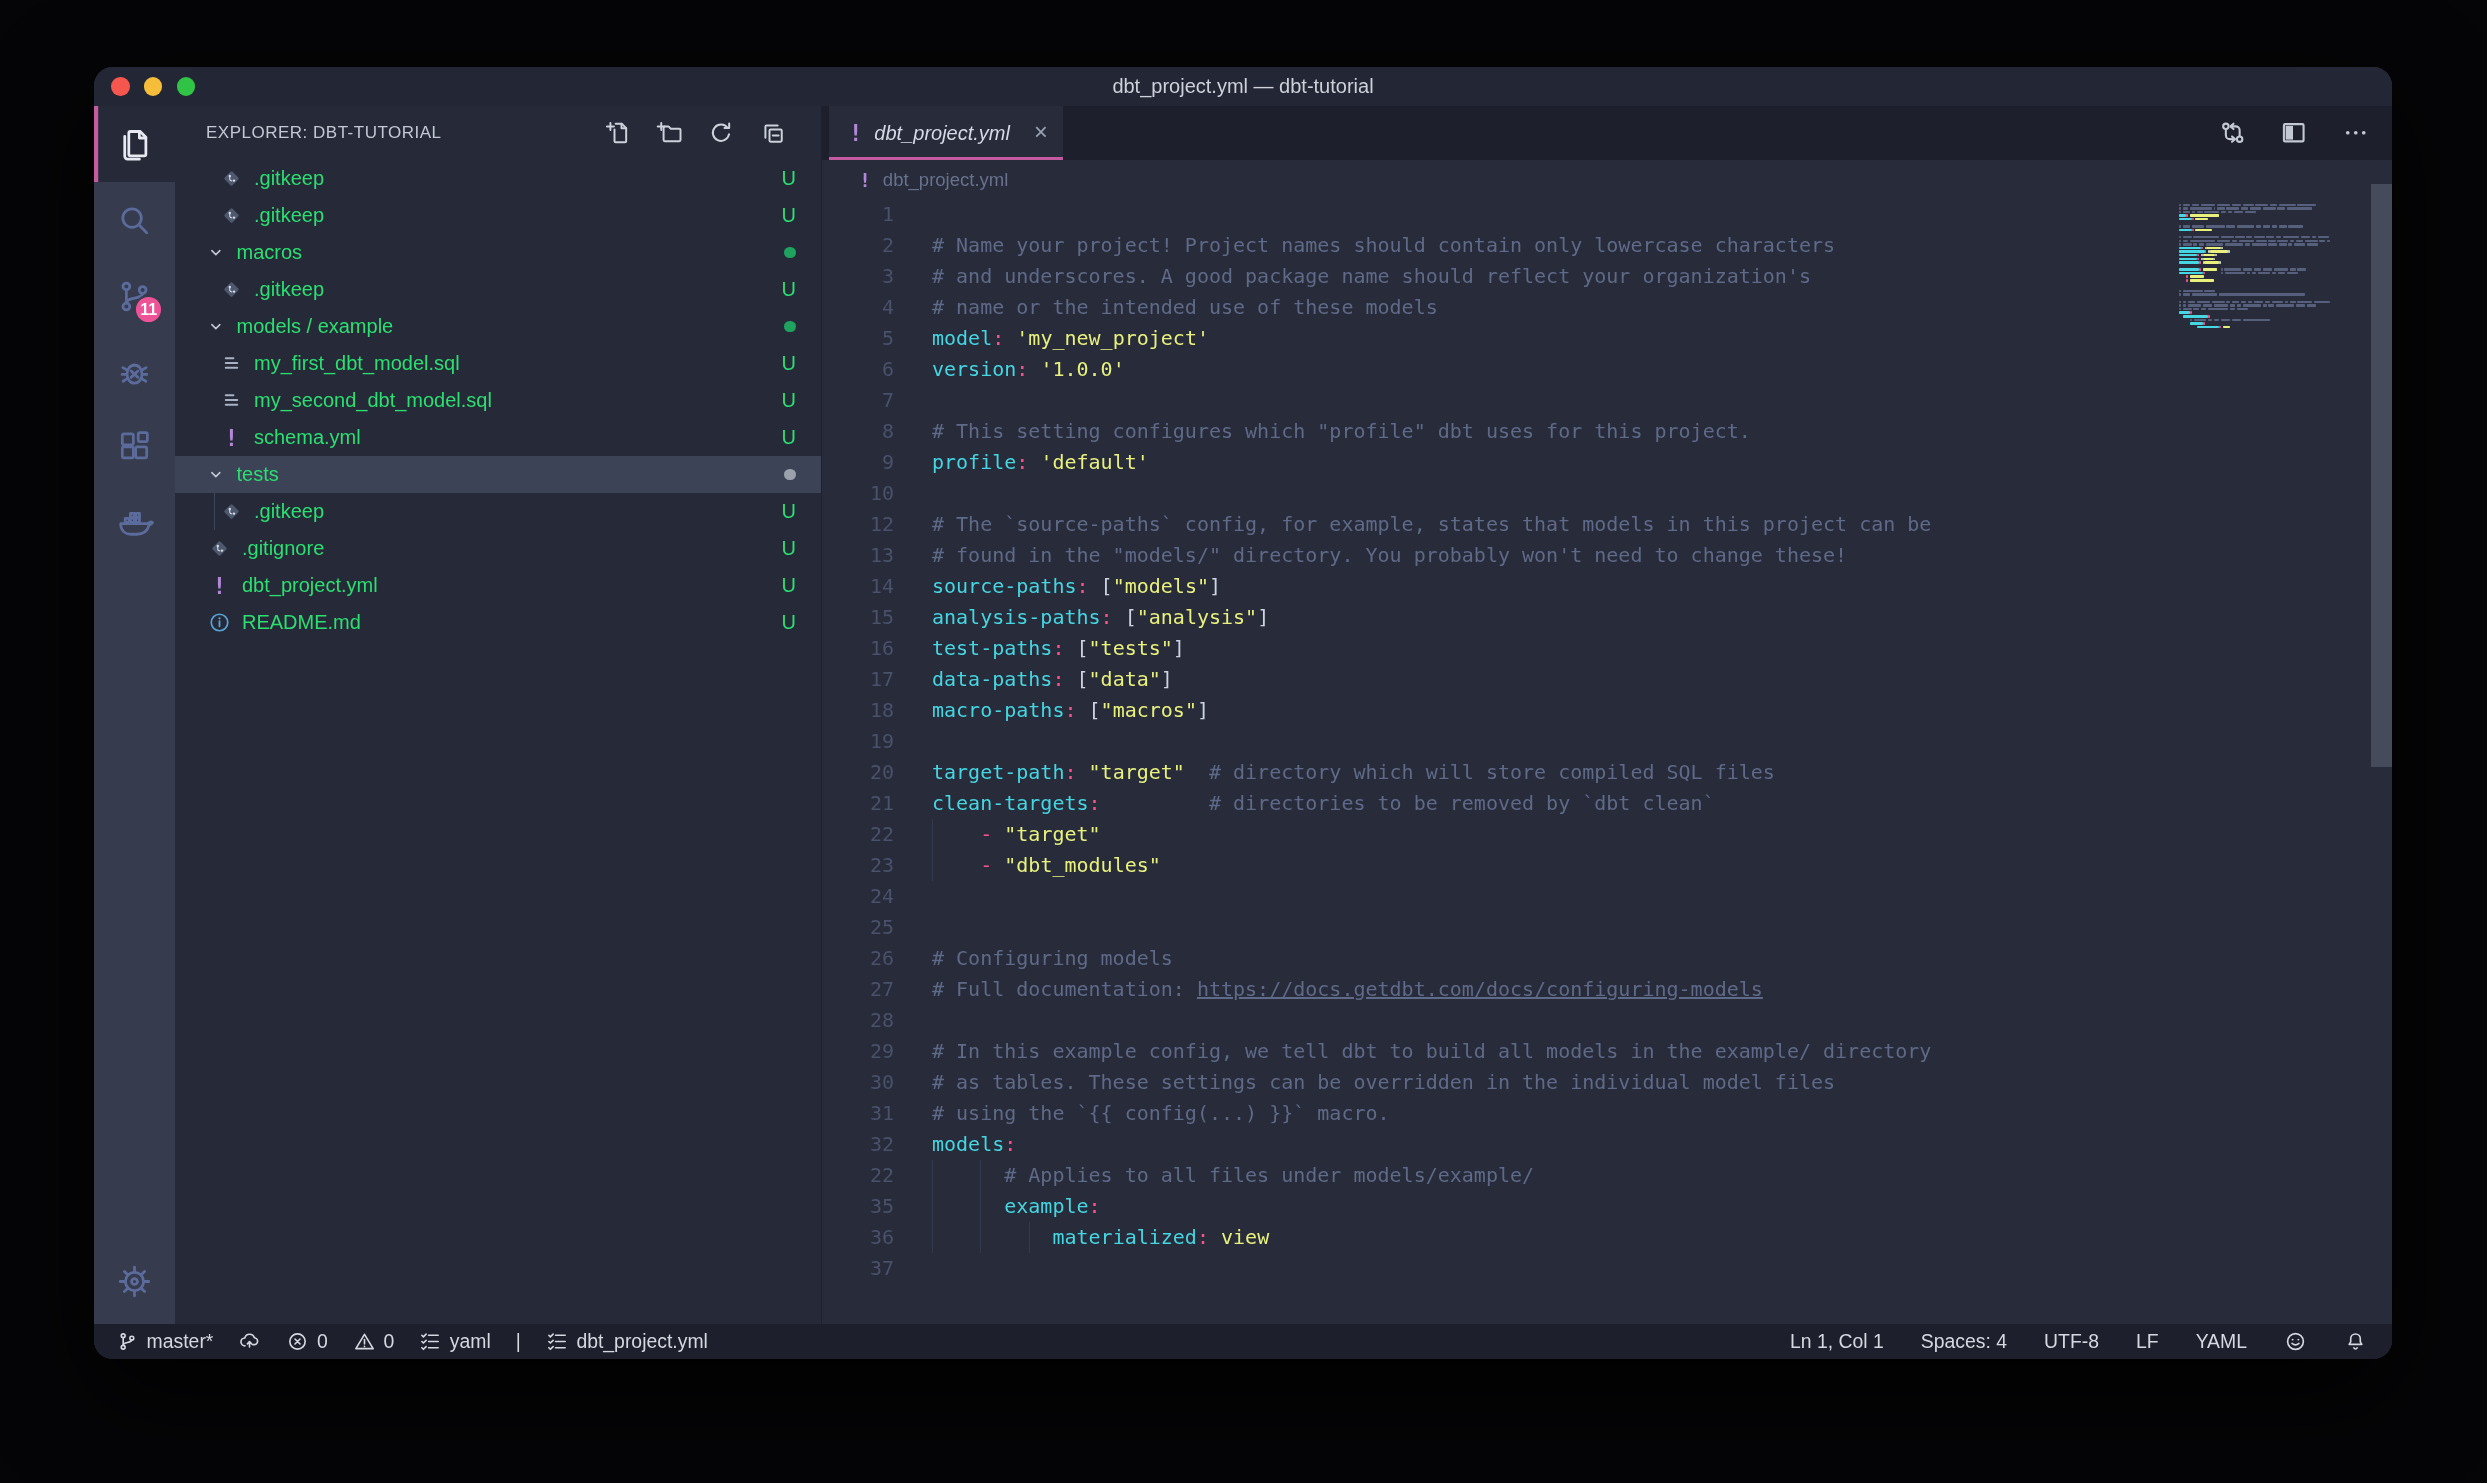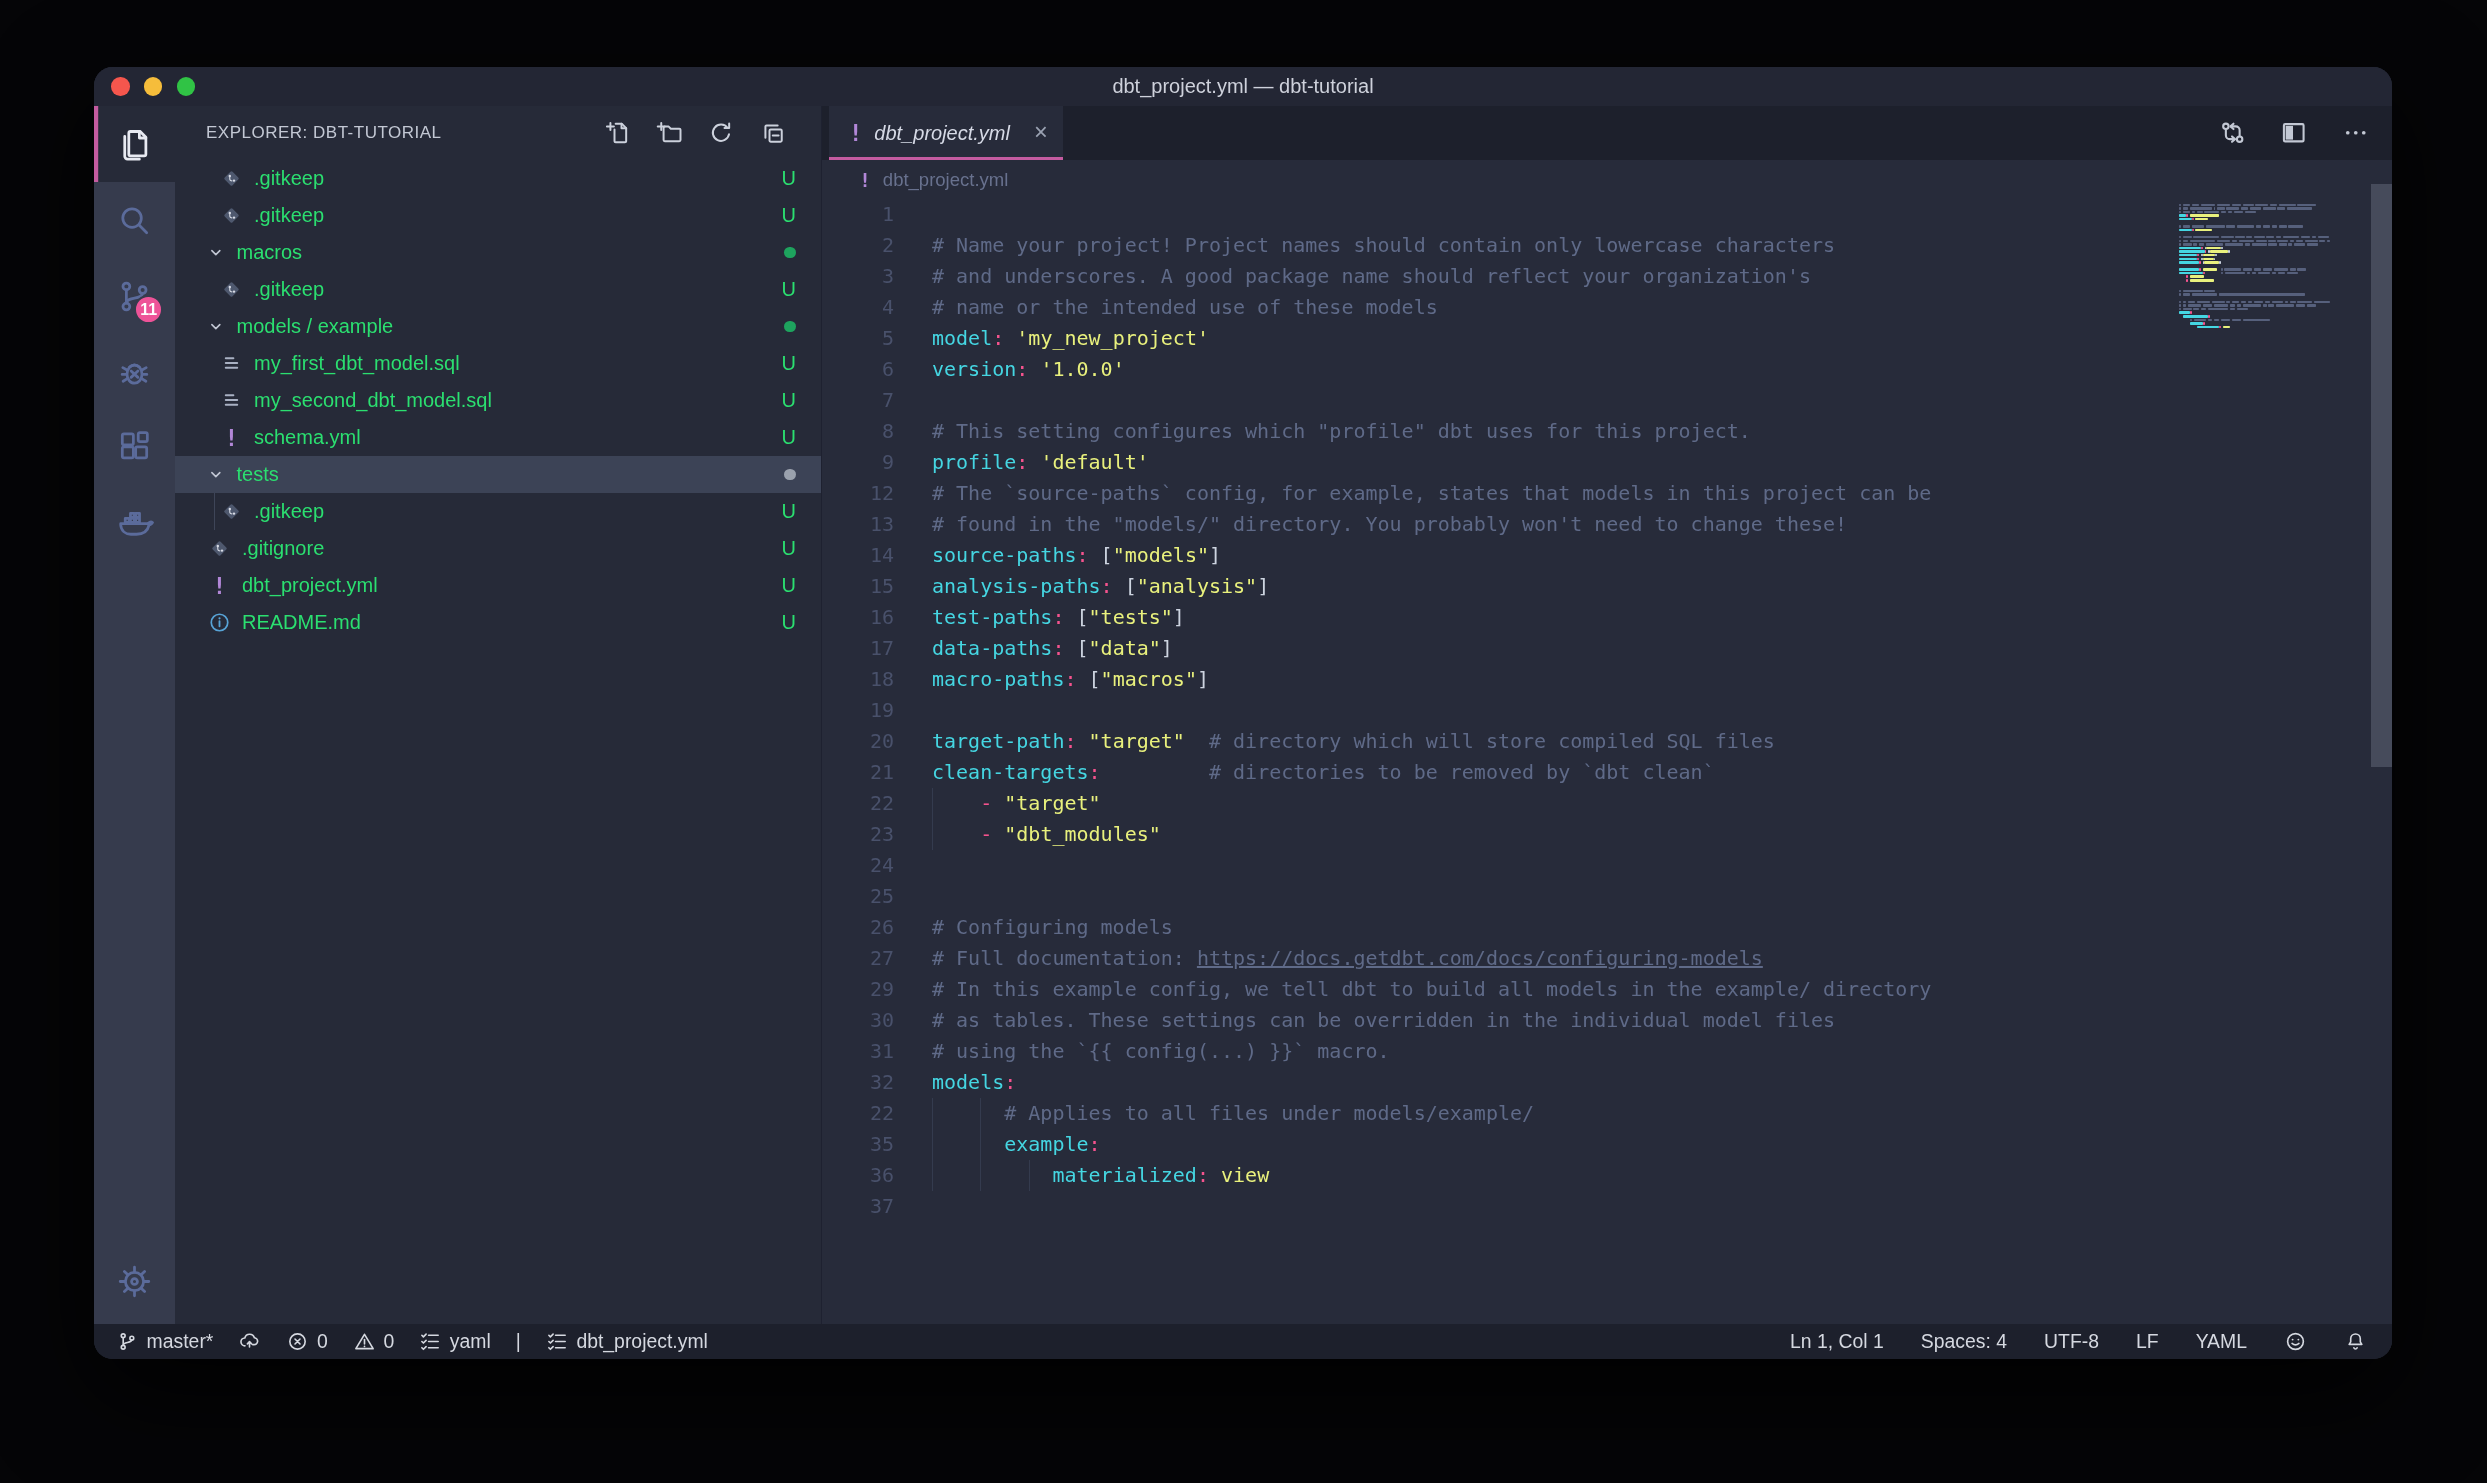--- a/index.html
+++ b/index.html
@@ -391,36 +391,38 @@
     <div class="code" id="code">
         <div class="code-line"><span class="num">1</span><span class="src"></span></div>
         <div class="code-line"><span class="num">2</span><span class="src"><span class="tk-c"># Name your project! Project names should contain only lowercase characters</span></span></div>
         <div class="code-line"><span class="num">3</span><span class="src"><span class="tk-c"># and underscores. A good package name should reflect your organization's</span></span></div>
         <div class="code-line"><span class="num">4</span><span class="src"><span class="tk-c"># name or the intended use of these models</span></span></div>
         <div class="code-line"><span class="num">5</span><span class="src"><span class="tk-k">model</span><span class="tk-p">:</span><span class="tk-t"> </span><span class="tk-s">'my_new_project'</span></span></div>
         <div class="code-line"><span class="num">6</span><span class="src"><span class="tk-k">version</span><span class="tk-p">:</span><span class="tk-t"> </span><span class="tk-s">'1.0.0'</span></span></div>
         <div class="code-line"><span class="num">7</span><span class="src"></span></div>
         <div class="code-line"><span class="num">8</span><span class="src"><span class="tk-c"># This setting configures which "profile" dbt uses for this project.</span></span></div>
         <div class="code-line"><span class="num">9</span><span class="src"><span class="tk-k">profile</span><span class="tk-p">:</span><span class="tk-t"> </span><span class="tk-s">'default'</span></span></div>
+        <div class="code-line"><span class="num">10</span><span class="src"></span></div>
         <div class="code-line"><span class="num">12</span><span class="src"><span class="tk-c"># The `source-paths` config, for example, states that models in this project can be</span></span></div>
         <div class="code-line"><span class="num">13</span><span class="src"><span class="tk-c"># found in the "models/" directory. You probably won't need to change these!</span></span></div>
         <div class="code-line"><span class="num">14</span><span class="src"><span class="tk-k">source-paths</span><span class="tk-p">:</span><span class="tk-t"> </span><span class="tk-b">[</span><span class="tk-s">"models"</span><span class="tk-b">]</span></span></div>
         <div class="code-line"><span class="num">15</span><span class="src"><span class="tk-k">analysis-paths</span><span class="tk-p">:</span><span class="tk-t"> </span><span class="tk-b">[</span><span class="tk-s">"analysis"</span><span class="tk-b">]</span></span></div>
         <div class="code-line"><span class="num">16</span><span class="src"><span class="tk-k">test-paths</span><span class="tk-p">:</span><span class="tk-t"> </span><span class="tk-b">[</span><span class="tk-s">"tests"</span><span class="tk-b">]</span></span></div>
         <div class="code-line"><span class="num">17</span><span class="src"><span class="tk-k">data-paths</span><span class="tk-p">:</span><span class="tk-t"> </span><span class="tk-b">[</span><span class="tk-s">"data"</span><span class="tk-b">]</span></span></div>
         <div class="code-line"><span class="num">18</span><span class="src"><span class="tk-k">macro-paths</span><span class="tk-p">:</span><span class="tk-t"> </span><span class="tk-b">[</span><span class="tk-s">"macros"</span><span class="tk-b">]</span></span></div>
         <div class="code-line"><span class="num">19</span><span class="src"></span></div>
         <div class="code-line"><span class="num">20</span><span class="src"><span class="tk-k">target-path</span><span class="tk-p">:</span><span class="tk-t"> </span><span class="tk-s">"target"</span><span class="tk-c">  # directory which will store compiled SQL files</span></span></div>
         <div class="code-line"><span class="num">21</span><span class="src"><span class="tk-k">clean-targets</span><span class="tk-p">:</span><span class="tk-c">         # directories to be removed by `dbt clean`</span></span></div>
         <div class="code-line"><div class="ind-guide" style="left: 110px;"></div><span class="num">22</span><span class="src"><span class="tk-t">    </span><span class="tk-p">-</span><span class="tk-t"> </span><span class="tk-s">"target"</span></span></div>
         <div class="code-line"><div class="ind-guide" style="left: 110px;"></div><span class="num">23</span><span class="src"><span class="tk-t">    </span><span class="tk-p">-</span><span class="tk-t"> </span><span class="tk-s">"dbt_modules"</span></span></div>
         <div class="code-line"><span class="num">24</span><span class="src"></span></div>
         <div class="code-line"><span class="num">25</span><span class="src"></span></div>
         <div class="code-line"><span class="num">26</span><span class="src"><span class="tk-c"># Configuring models</span></span></div>
         <div class="code-line"><span class="num">27</span><span class="src"><span class="tk-c"># Full documentation: </span><span class="tk-l">https://docs.getdbt.com/docs/configuring-models</span></span></div>
+        <div class="code-line"><span class="num">28</span><span class="src"></span></div>
         <div class="code-line"><span class="num">29</span><span class="src"><span class="tk-c"># In this example config, we tell dbt to build all models in the example/ directory</span></span></div>
         <div class="code-line"><span class="num">30</span><span class="src"><span class="tk-c"># as tables. These settings can be overridden in the individual model files</span></span></div>
         <div class="code-line"><span class="num">31</span><span class="src"><span class="tk-c"># using the `{{ config(...) }}` macro.</span></span></div>
         <div class="code-line"><span class="num">32</span><span class="src"><span class="tk-k">models</span><span class="tk-p">:</span></span></div>
         <div class="code-line"><div class="ind-guide" style="left: 110px;"></div><div class="ind-guide" style="left: 158px;"></div><span class="num">22</span><span class="src"><span class="tk-t">      </span><span class="tk-c"># Applies to all files under models/example/</span></span></div>
         <div class="code-line"><div class="ind-guide" style="left: 110px;"></div><div class="ind-guide" style="left: 158px;"></div><span class="num">35</span><span class="src"><span class="tk-t">      </span><span class="tk-k">example</span><span class="tk-p">:</span></span></div>
         <div class="code-line"><div class="ind-guide" style="left: 110px;"></div><div class="ind-guide" style="left: 158px;"></div><div class="ind-guide" style="left: 207px;"></div><span class="num">36</span><span class="src"><span class="tk-t">          </span><span class="tk-k">materialized</span><span class="tk-p">:</span><span class="tk-t"> </span><span class="tk-s">view</span></span></div>
         <div class="code-line"><span class="num">37</span><span class="src"></span></div>
       </div>
     <div class="minimap" id="minimap">

